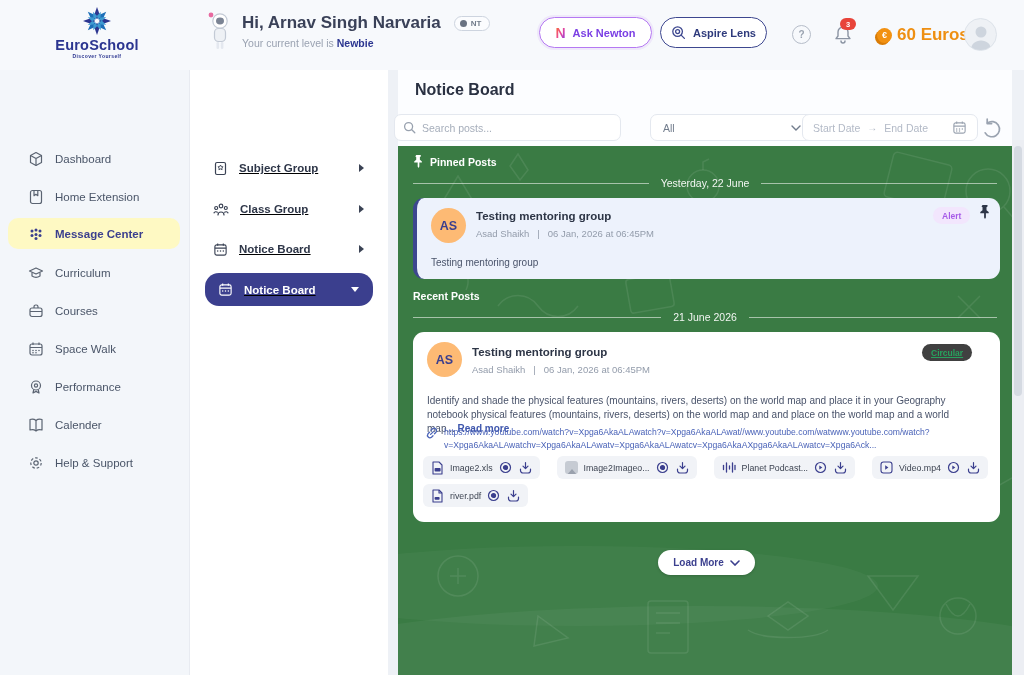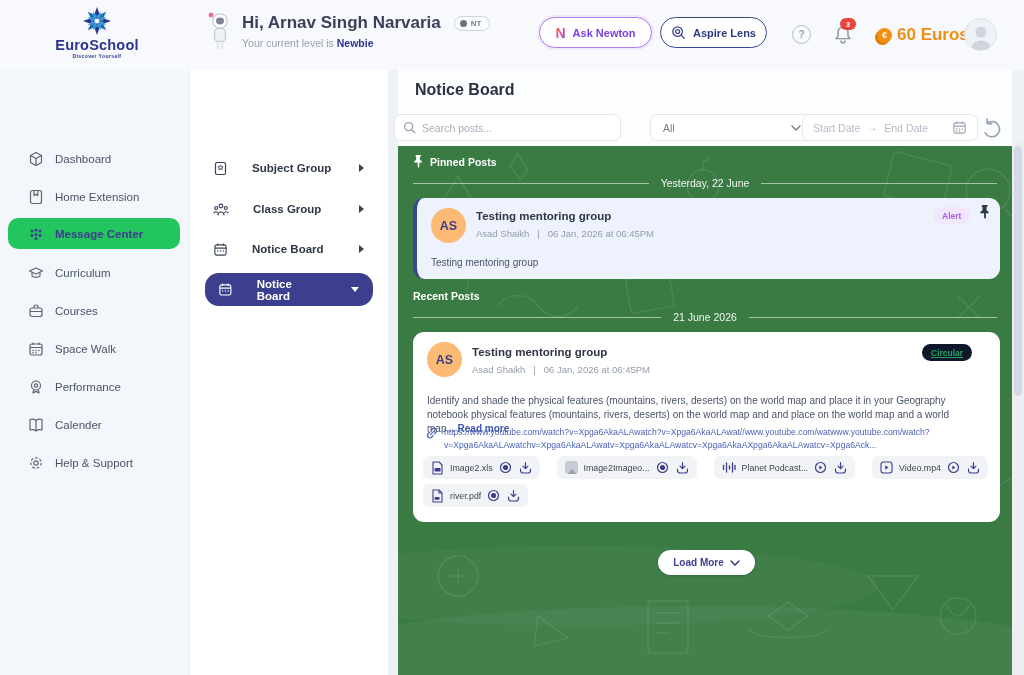--- a/index.html
+++ b/index.html
@@ -30,26 +30,26 @@
   .bell-badge { position:absolute; left:840px; top:18px; min-width:16px; height:12px; border-radius:7px; background:#e8443a; color:#fff; font-size:7.5px; font-weight:700; display:flex; align-items:center; justify-content:center; padding:0 3px; z-index:2; cursor:pointer;}
   .euros { position:absolute; left:877px; top:25px; display:flex; align-items:center; gap:5px; cursor:pointer; }
   .coin { width:15px; height:15px; border-radius:50%; background:#f29111; color:#fff; font-size:9px; font-weight:800; display:flex; align-items:center; justify-content:center; box-shadow:-2px 2px 0 #d97c06; }
   .euros .lbl { font-size:17px; font-weight:700; color:#ee8f12; }
   .avatar-btn { position:absolute; left:964px; top:18px; width:33px; height:33px; border-radius:50%; background:#eef1f5; border:1px solid #dde3ea; display:flex; align-items:flex-end; justify-content:center; overflow:hidden; cursor:pointer; }
 
   
   .sidebar { position:absolute; left:0; top:70px; width:190px; height:605px; background:#f3f6fa; border-right:1px solid #e8ebf1; }
   .side-item { position:absolute; left:8px; width:172px; height:31px; display:flex; align-items:center; gap:11px; padding-left:20px; border-radius:10px; cursor:pointer; }
   .side-item .lbl { font-size:11.5px; color:#4a5568; font-weight:400; }
-  .side-item.active { background:#22c55e; }
+  .side-item.active { background:#fef9c3; }
   .side-item.active .lbl { color:#3b3f8e; font-weight:700; }
 
   
   .gpanel { position:absolute; left:190px; top:70px; width:198px; height:605px; background:#fff; }
-  .g-item { position:absolute; left:10px; width:178px; height:30px; display:flex; align-items:center; gap:24px; padding-left:13px; cursor:pointer; }
+  .g-item { position:absolute; left:10px; width:178px; height:30px; display:flex; align-items:center; gap:11px; padding-left:13px; cursor:pointer;text-decoration:underline; }
   .g-item .lbl { font-size:11.5px; font-weight:700; color:#2e3648; }
   .g-item .tri { margin-left:auto; margin-right:14px; }
   .g-item.active { background:#3b3f8e; border-radius:14px; height:33px; }
   .g-item.active .lbl { color:#fff; }
   .tri-r { width:0; height:0; border-top:4px solid transparent; border-bottom:4px solid transparent; border-left:5px solid #3a4254; }
   .tri-d { width:0; height:0; border-left:4px solid transparent; border-right:4px solid transparent; border-top:5px solid #fff; }
 
   
   .main-top { position:absolute; left:398px; top:70px; width:614px; height:76px; background:#fcfdff; }
   .page-title { position:absolute; left:415px; top:81px; font-size:16px; font-weight:800; color:#2a3142; }
@@ -73,21 +73,21 @@
   .divider { position:absolute; left:15px; width:584px; display:flex; align-items:center; gap:12px; color:#f2f6f2; font-size:10.5px; }
   .divider::before,.divider::after { content:""; flex:1; height:1px; background:rgba(255,255,255,.55); }
 
   .post-card { position:absolute; left:15px; width:587px; background:#fff; border-radius:11px; }
   .post-card.pinned { background:#edf2fc; border-left:4px solid #3d478f; }
   .pc-avatar { position:absolute; left:14px; top:10px; width:35px; height:35px; border-radius:50%; background:#fdba74; color:#3b3f8e; font-size:12.5px; font-weight:700; display:flex; align-items:center; justify-content:center; }
   .pc-title { position:absolute; left:59px; top:12px; font-size:11.5px; font-weight:700; color:#2d3546; }
   .pc-meta { position:absolute; left:59px; top:30px; font-size:9.5px; color:#939cab; display:flex; gap:8px; }
   .badge { position:absolute; top:9px; height:17px; border-radius:9px; display:flex; align-items:center; padding:0 9px; font-size:8.5px; font-weight:700; }
   .badge.alert { background:#f2e6fd; color:#a75ce8; }
-  .badge.circular { background:#0f172a; color:#27a25e;text-decoration:underline; }
+  .badge.circular { background:#404040; color:#27a25e;text-decoration:underline; }
   .pc-pin { position:absolute; left:562px; top:7px; cursor:pointer; }
   .pc-body { position:absolute; left:14px; font-size:10px; color:#49536a; }
   .rc-body { position:absolute; left:14px; top:62px; width:548px; font-size:10px; color:#49536a; line-height:1.42; }
   .read-more { color:#3f57ad; font-weight:700; cursor:pointer; }
   .link-row { position:absolute; left:12px; top:94px; display:flex; gap:5px; align-items:flex-start; }
   .link-txt { font-size:8.6px; color:#4a63b8; line-height:1.5; cursor:pointer; }
   .link-txt span { display:block; }
   .chips { position:absolute; left:10px; display:flex; gap:17px; }
   .chip { height:23px; background:#f1f3f7; border-radius:6px; display:flex; align-items:center; gap:6px; padding:0 8px; cursor:pointer; }
   .chip .nm { font-size:8.8px; color:#3d4452; }

